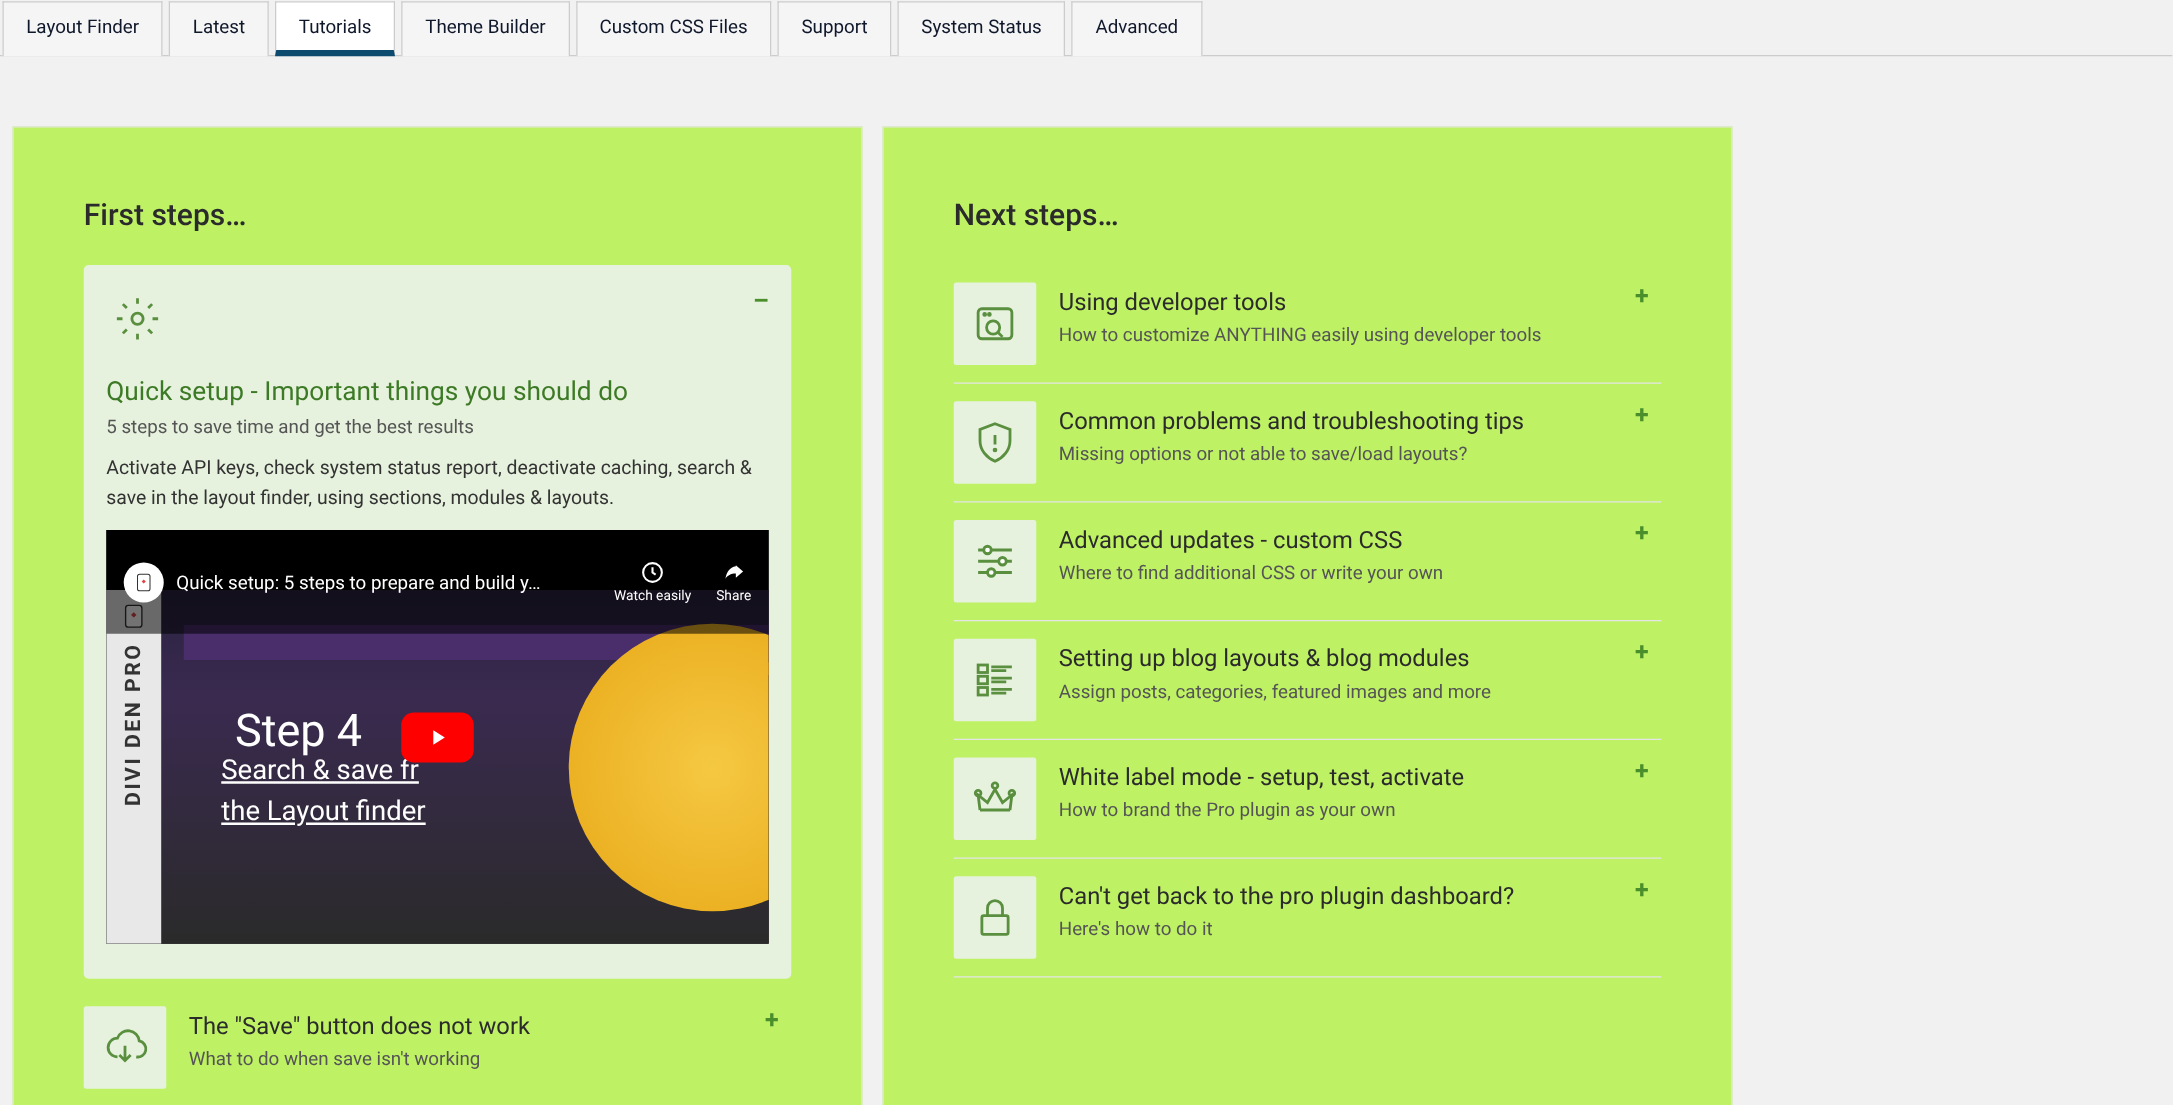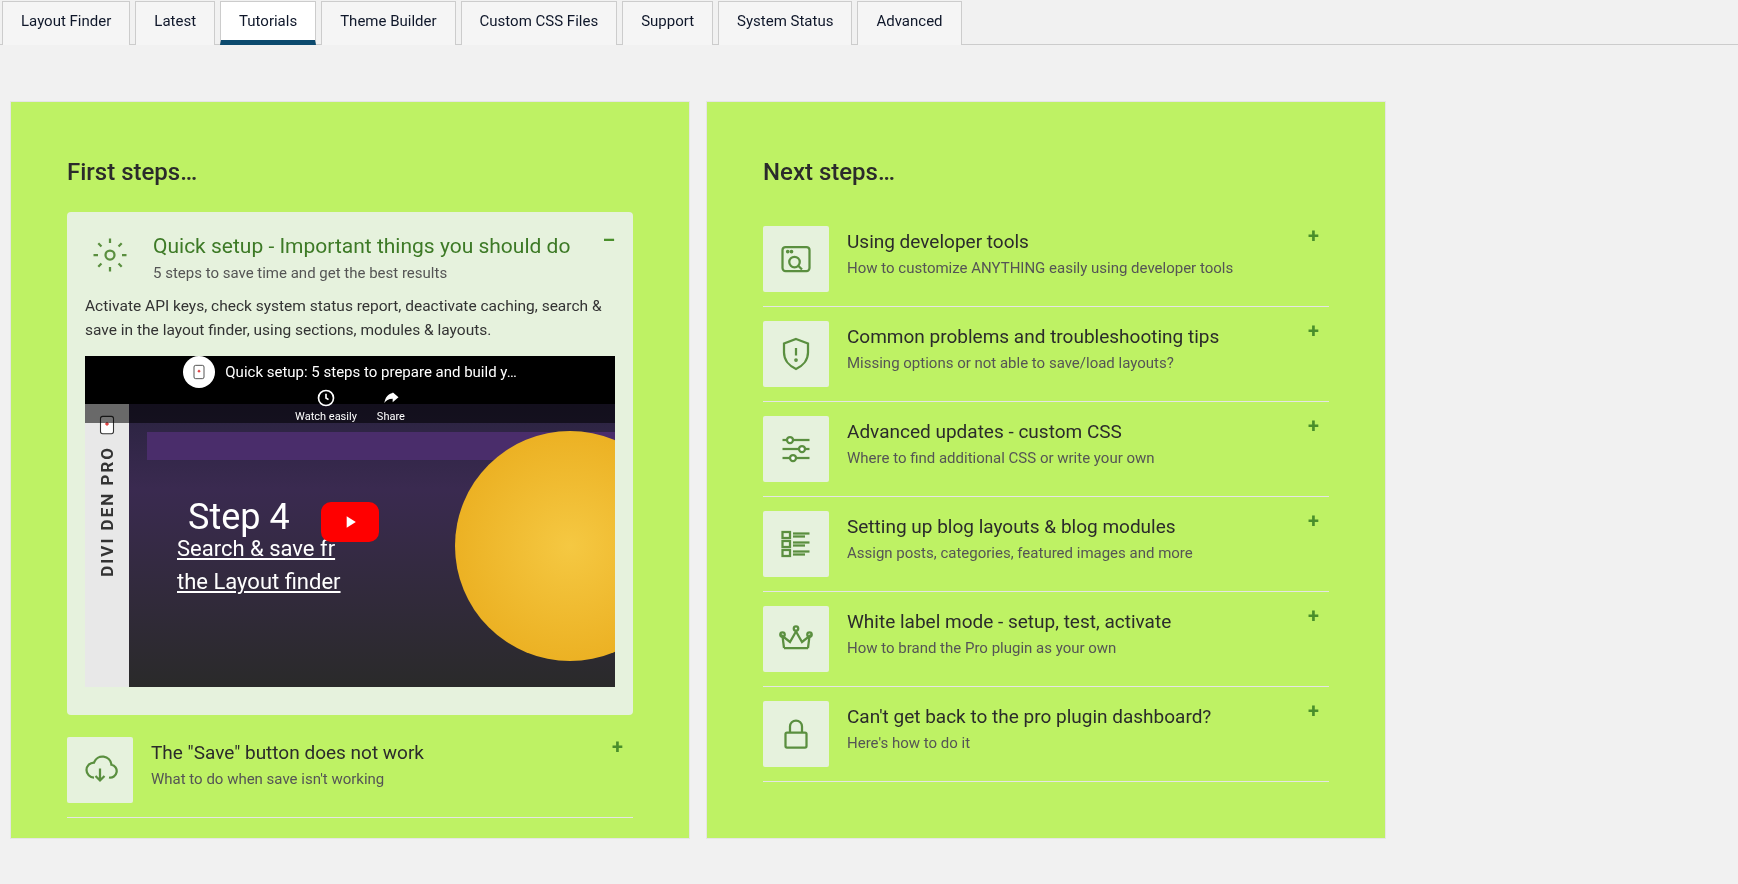--- a/index.html
+++ b/index.html
@@ -59,21 +59,21 @@
   cursor: pointer;
   gap: 18px;
 }
 .accordion-item.expanded {
   background: #e6f2dd;
   border-radius: 4px;
   padding: 18px;
   margin-bottom: 8px;
   border-bottom: none;
 }
-.accordion-item.expanded .accordion-header { padding: 0 0 12px 0; }
+.accordion-item.expanded .accordion-header { padding: 0 0 12px 0; flex-direction: column; }
 .acc-icon {
   width: 66px;
   height: 66px;
   min-width: 66px;
   background: #e6f2dd;
   display: flex;
   align-items: center;
   justify-content: center;
   border-radius: 2px;
 }
@@ -111,23 +111,22 @@
   width: 100%;
   aspect-ratio: 16/10;
   background: #000;
   position: relative;
   overflow: hidden;
 }
 .vtop {
   position: absolute; top:0; left:0; right:0;
   background: rgba(0,0,0,0.55);
   display:flex; align-items:center; justify-content:space-between;
-  padding: 0 14px;
+  padding: 24px 14px;
   z-index:3;
-  flex-direction:column;
 }
 .vtitle-row { display:flex; align-items:center; gap:10px; }
 .vlogo {
   width:32px; height:32px; border-radius:50%; background:#fff;
   display:flex; align-items:center; justify-content:center;
 }
 .vtitle { color:#fff; font-size:15px; }
 .vactions { display:flex; gap:20px; }
 .vaction { color:#fff; font-size:11px; text-align:center; display:flex; flex-direction:column; align-items:center; gap:2px;}
 .vsidebar {

